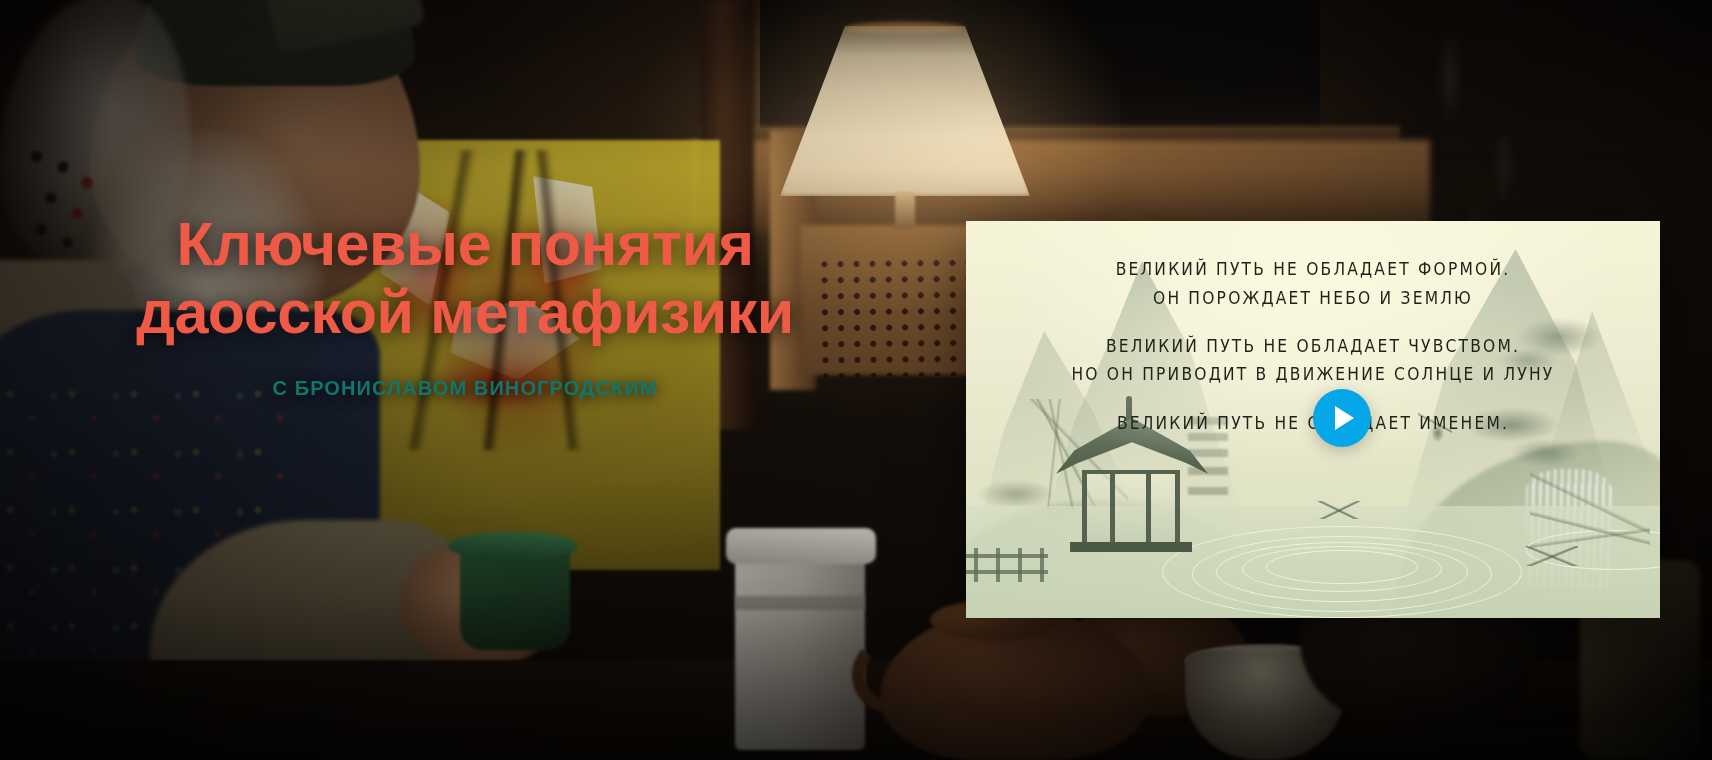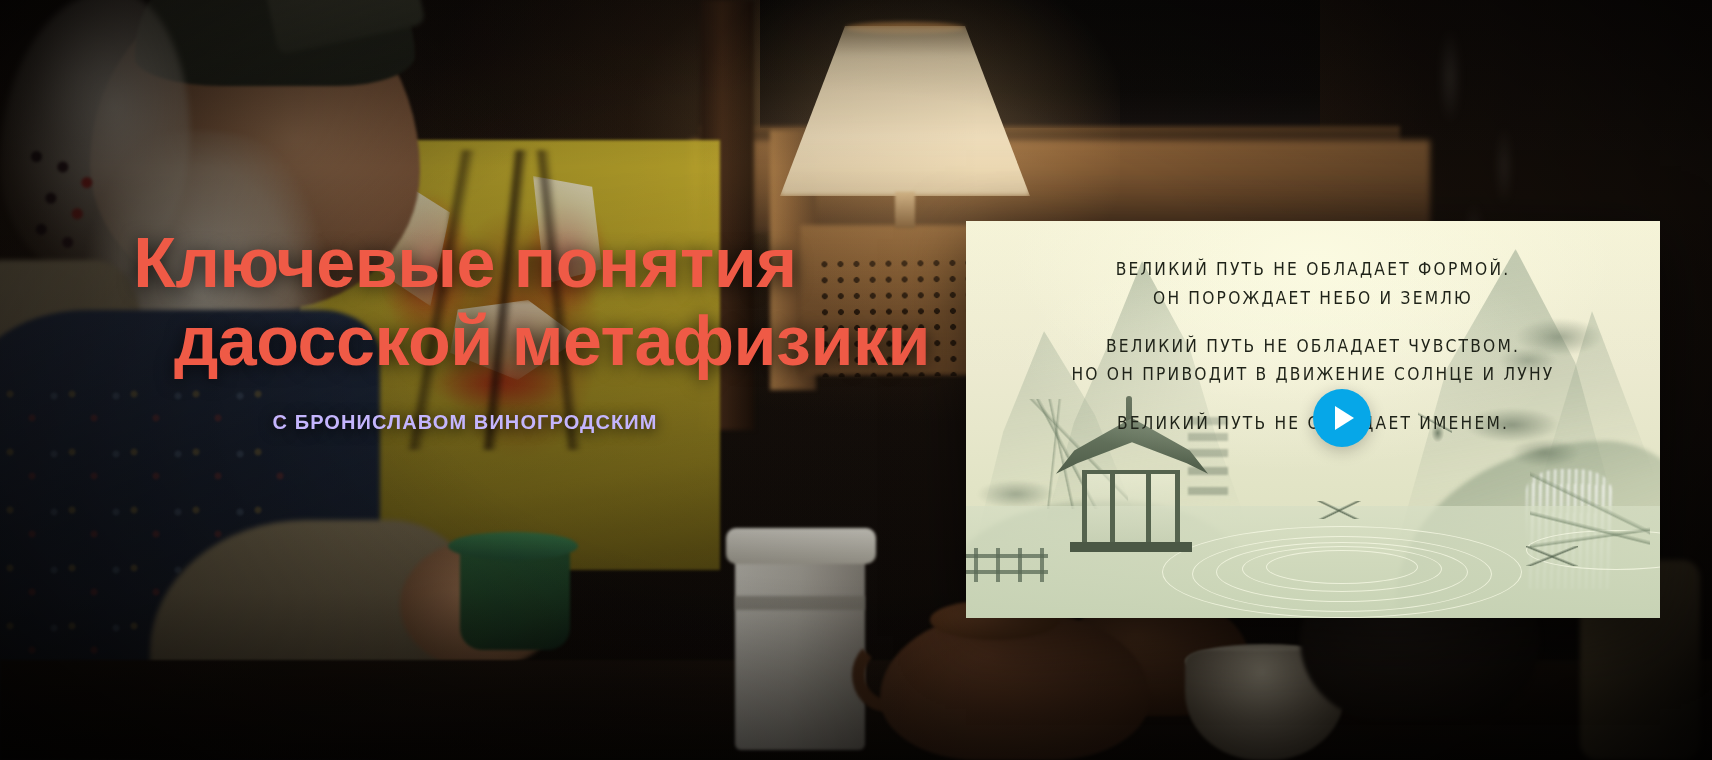--- a/index.html
+++ b/index.html
@@ -332,29 +332,29 @@
   .hero{
     position:absolute; left:0; top:190px; width:930px;
     text-align:center; z-index:20;
   }
   .kicker{
     font-size:28px; font-weight:bold; color:#ffffff;
     letter-spacing:.2px; line-height:1.2;
     text-shadow:0 2px 14px rgba(0,0,0,.85), 0 0 30px rgba(0,0,0,.6);
   }
   .headline{
-    margin-top:34px;
-    font-size:70px; font-weight:bold; color:#ef5a46;
+    margin-top:20px;
+    font-size:61px; font-weight:bold; color:#ef5a46;
     line-height:1.12; letter-spacing:-0.5px;
     text-shadow:0 2px 18px rgba(0,0,0,.7);
   }
-  .headline .l2{ display:block;text-align:right; }
+  .headline .l2{ display:block; }
   .byline{
     margin-top:30px;
-    font-size:20px; font-weight:bold; color:#c4b5fd;
+    font-size:20px; font-weight:bold; color:#0f766e;
     letter-spacing:1.1px;
     text-shadow:0 2px 14px rgba(0,0,0,.85);
   }
 
   
   .video{
     position:absolute; left:966px; top:221px; width:694px; height:397px;
     overflow:hidden; z-index:25;
     box-shadow:0 18px 60px rgba(0,0,0,.55);
     background:linear-gradient(175deg,#f2f0d2 0%, #e9e7c6 42%, #dfe0c0 72%, #d7dbbb 100%);

